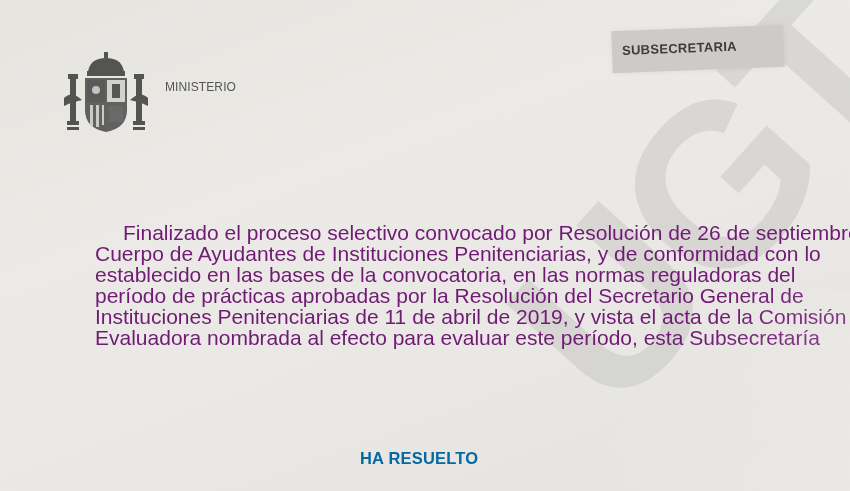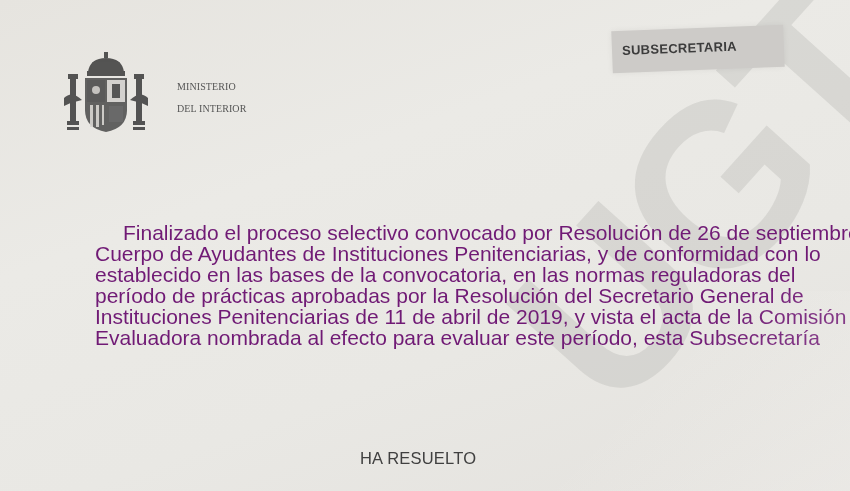--- a/index.html
+++ b/index.html
@@ -23,26 +23,25 @@
       position: absolute;
       left: 62px;
       top: 50px;
       width: 88px;
       height: 88px;
     }
     .ministry {
       position: absolute;
       left: 165px;
       top: 76px;
-      font-family: Liberation Serif, serif;
-      font-size: 10px;
+      font-family: Liberation Sans, sans-serif;
+      font-size: 12px;
       line-height: 22px;
       color: #555;
       letter-spacing: 0.1px;
-      margin-left: 12px;
     }
     .ministry div { white-space: nowrap; }
     .stamp {
       position: absolute;
       left: 612px;
       top: 28px;
       width: 172px;
       height: 42px;
       background: #cdcbc8;
       transform: rotate(-2.2deg);
@@ -74,22 +73,22 @@
       white-space: nowrap;
       height: 21px;
     }
     .body-text .line.first { padding-left: 28px; }
     .body-text .line.last { text-align-last: left; }
     .resolve {
       position: absolute;
       left: 360px;
       top: 449px;
       font-size: 16.5px;
-      font-weight: normal;
-      color: #404040;
+      font-weight: bold;
+      color: #0369a1;
       letter-spacing: 0.2px;
     }
     .watermark {
       position: absolute;
       left: 470px;
       top: 290px;
       font-size: 230px;
       font-weight: bold;
       color: rgba(170,168,165,0.28);
       transform: rotate(-48deg);
@@ -143,21 +142,20 @@
       <rect x="40" y="55" width="2" height="20"></rect>
       <circle cx="34" cy="40" r="4" fill="#cfcdca"></circle>
       <path d="M50 34 h8 v14 h-8 z" fill="#555"></path>
       <rect x="47" y="56" width="14" height="16" fill="#6a6a6a"></rect>
     </g>
     <rect x="30" y="12" width="28" height="8" fill="#555" opacity="0.6"></rect>
   </svg>
 
   <div class="ministry">
     <div>MINISTERIO</div>
-    <div>DEL INTERIOR</div>
   </div>
 
   <div class="stamp">
     <span>SUBSECRETARIA</span>
   </div>
 
   <div class="body-text">
     <span class="line first">Finalizado el proceso selectivo convocado por Resolución de 26 de septiembre</span>
     <span class="line">Cuerpo de Ayudantes de Instituciones Penitenciarias, y de conformidad con lo</span>
     <span class="line">establecido en las bases de la convocatoria, en las normas reguladoras del</span>

